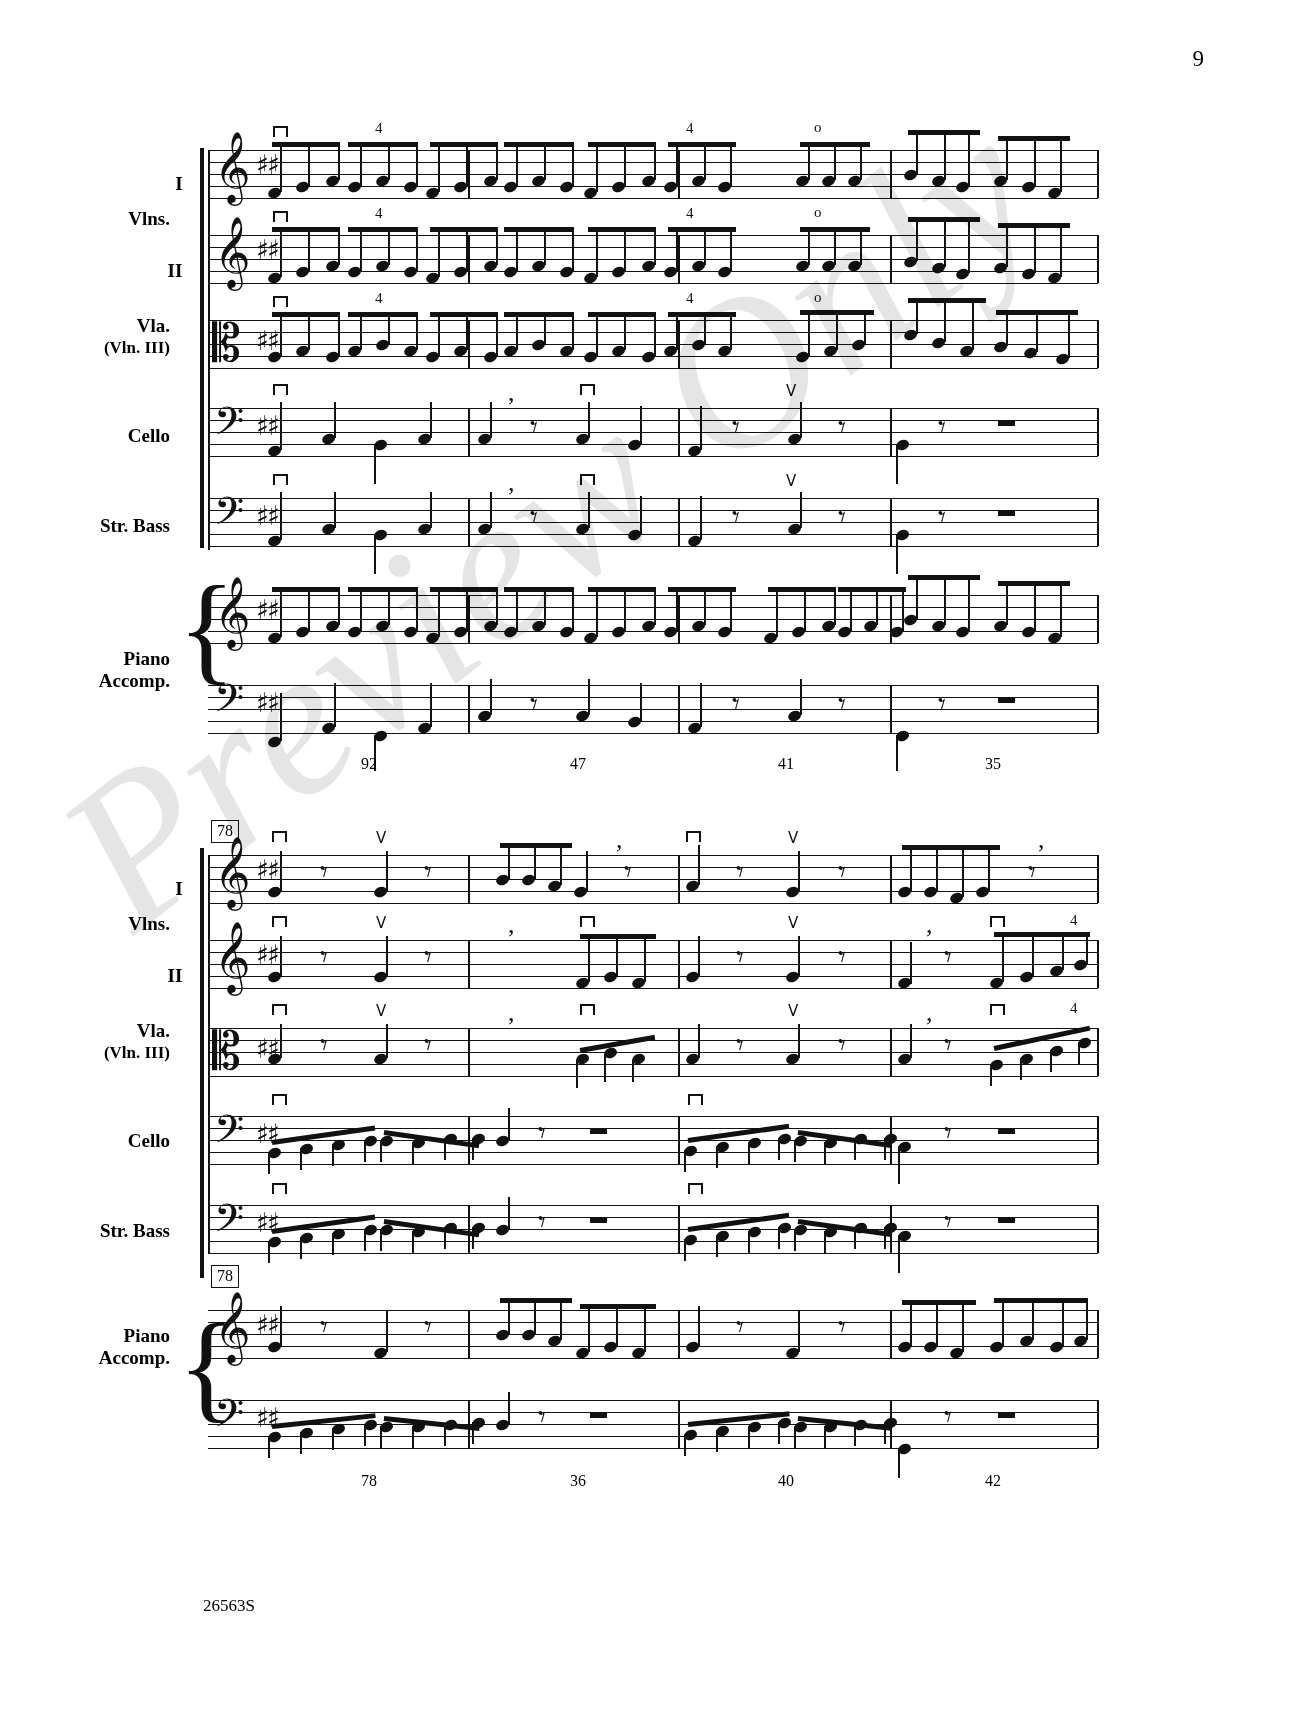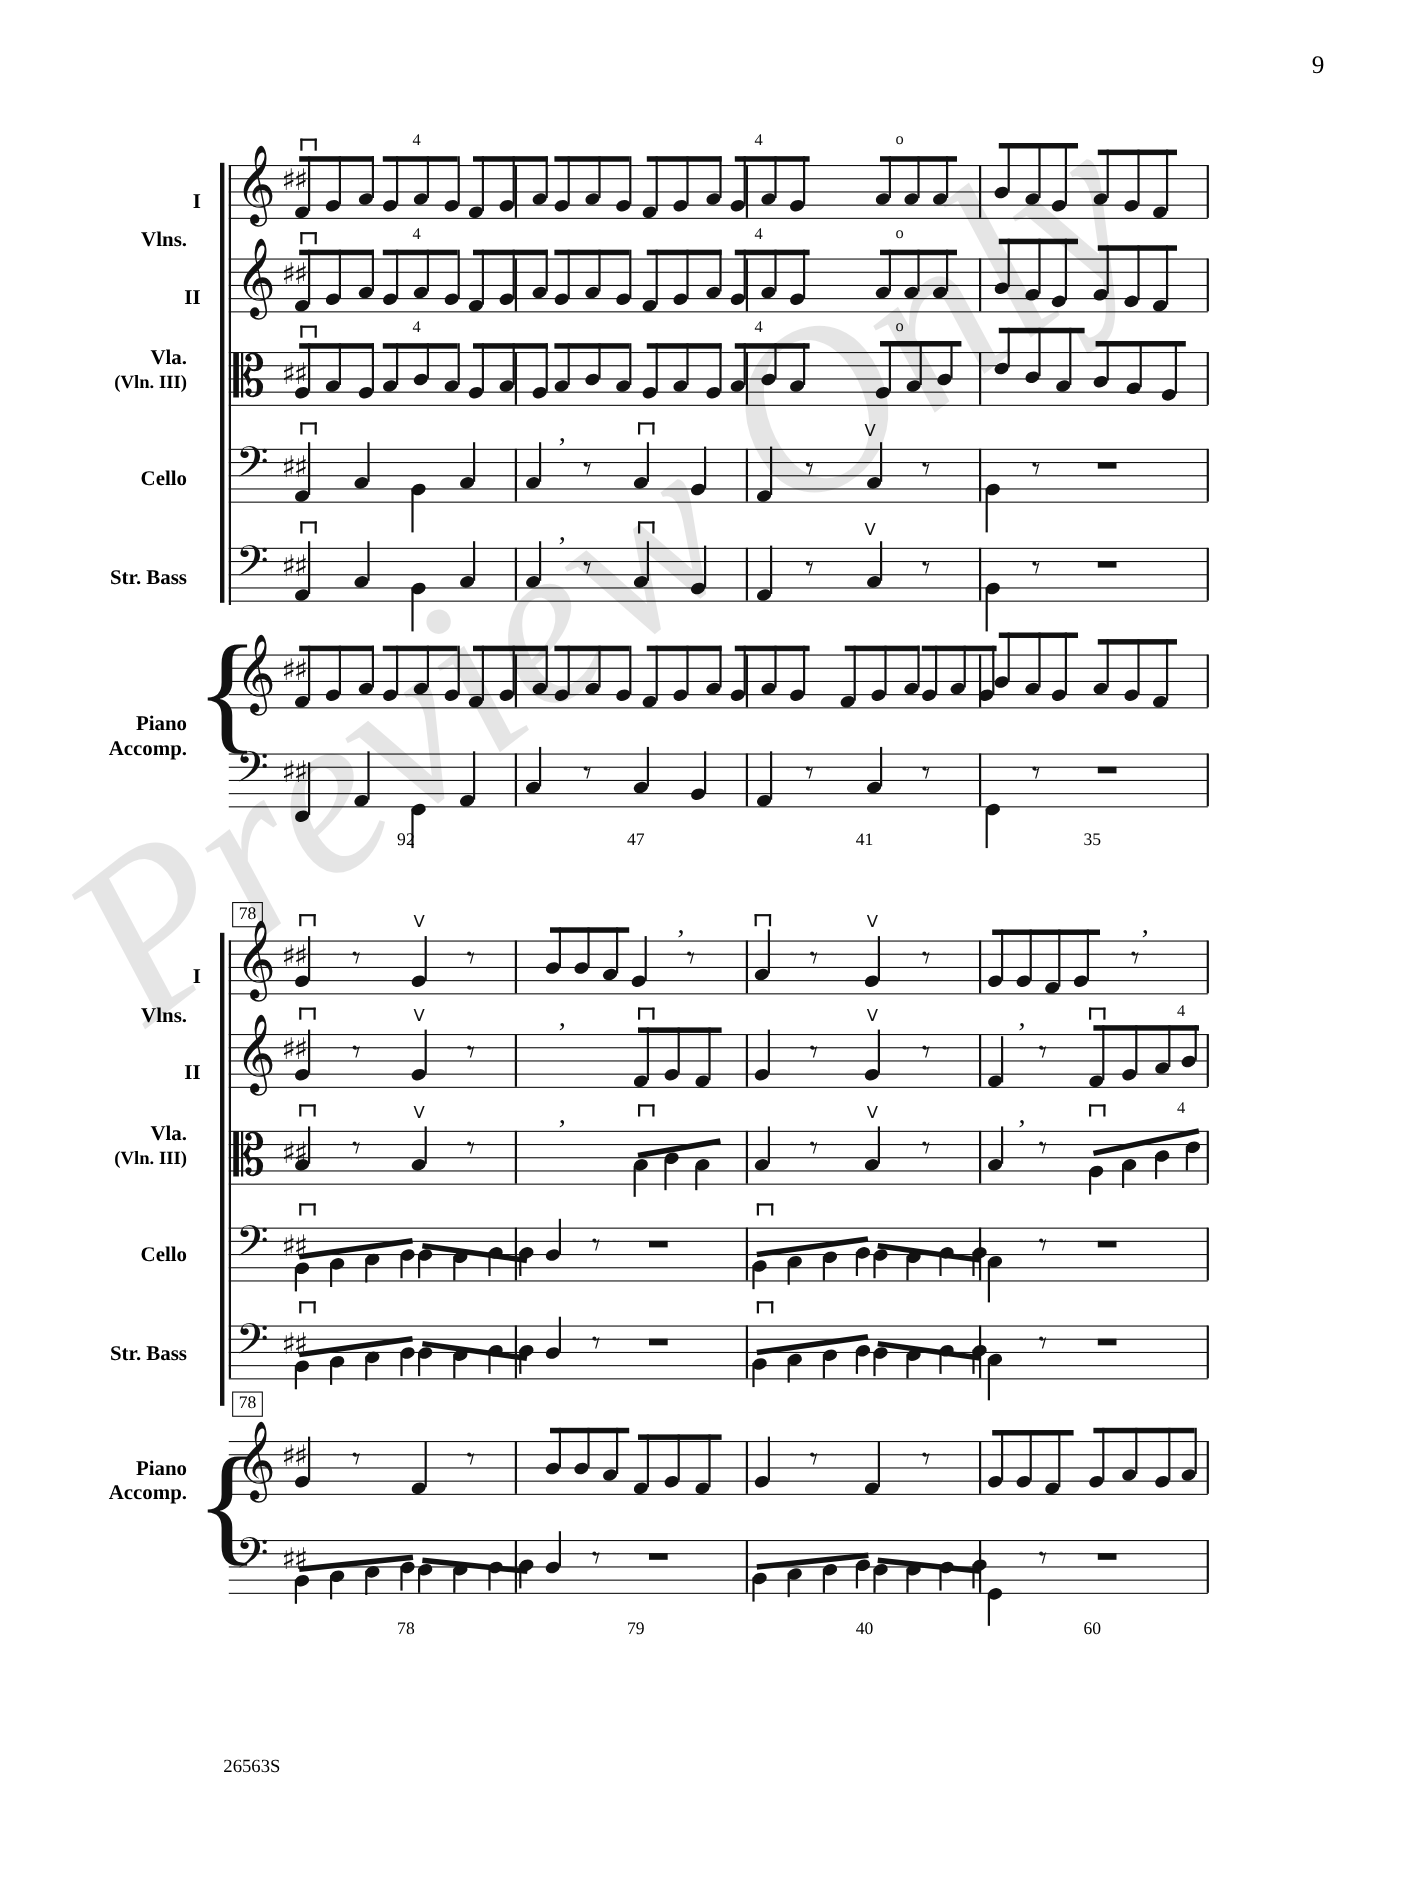--- a/index.html
+++ b/index.html
@@ -1230,16 +1230,16 @@
 
   <div class="barline" style="left:1097px; top:35px; height:48px;"></div>
   <div class="barline" style="left:1097px; top:120px; height:48px;"></div>
   <div class="barline" style="left:1097px; top:208px; height:48px;"></div>
   <div class="barline" style="left:1097px; top:296px; height:48px;"></div>
   <div class="barline" style="left:1097px; top:385px; height:48px;"></div>
   <div class="barline" style="left:1097px; top:490px; height:48px;"></div>
   <div class="barline" style="left:1097px; top:580px; height:48px;"></div>
 
   <div class="measure-num" style="left:361px; top:652px;">78</div>
-  <div class="measure-num" style="left:570px; top:652px;">79</div>
+  <div class="measure-num" style="left:570px; top:652px;">36</div>
   <div class="measure-num" style="left:778px; top:652px;">40</div>
-  <div class="measure-num" style="left:985px; top:652px;">60</div>
+  <div class="measure-num" style="left:985px; top:652px;">42</div>
 </div>
 
 </body></html>

